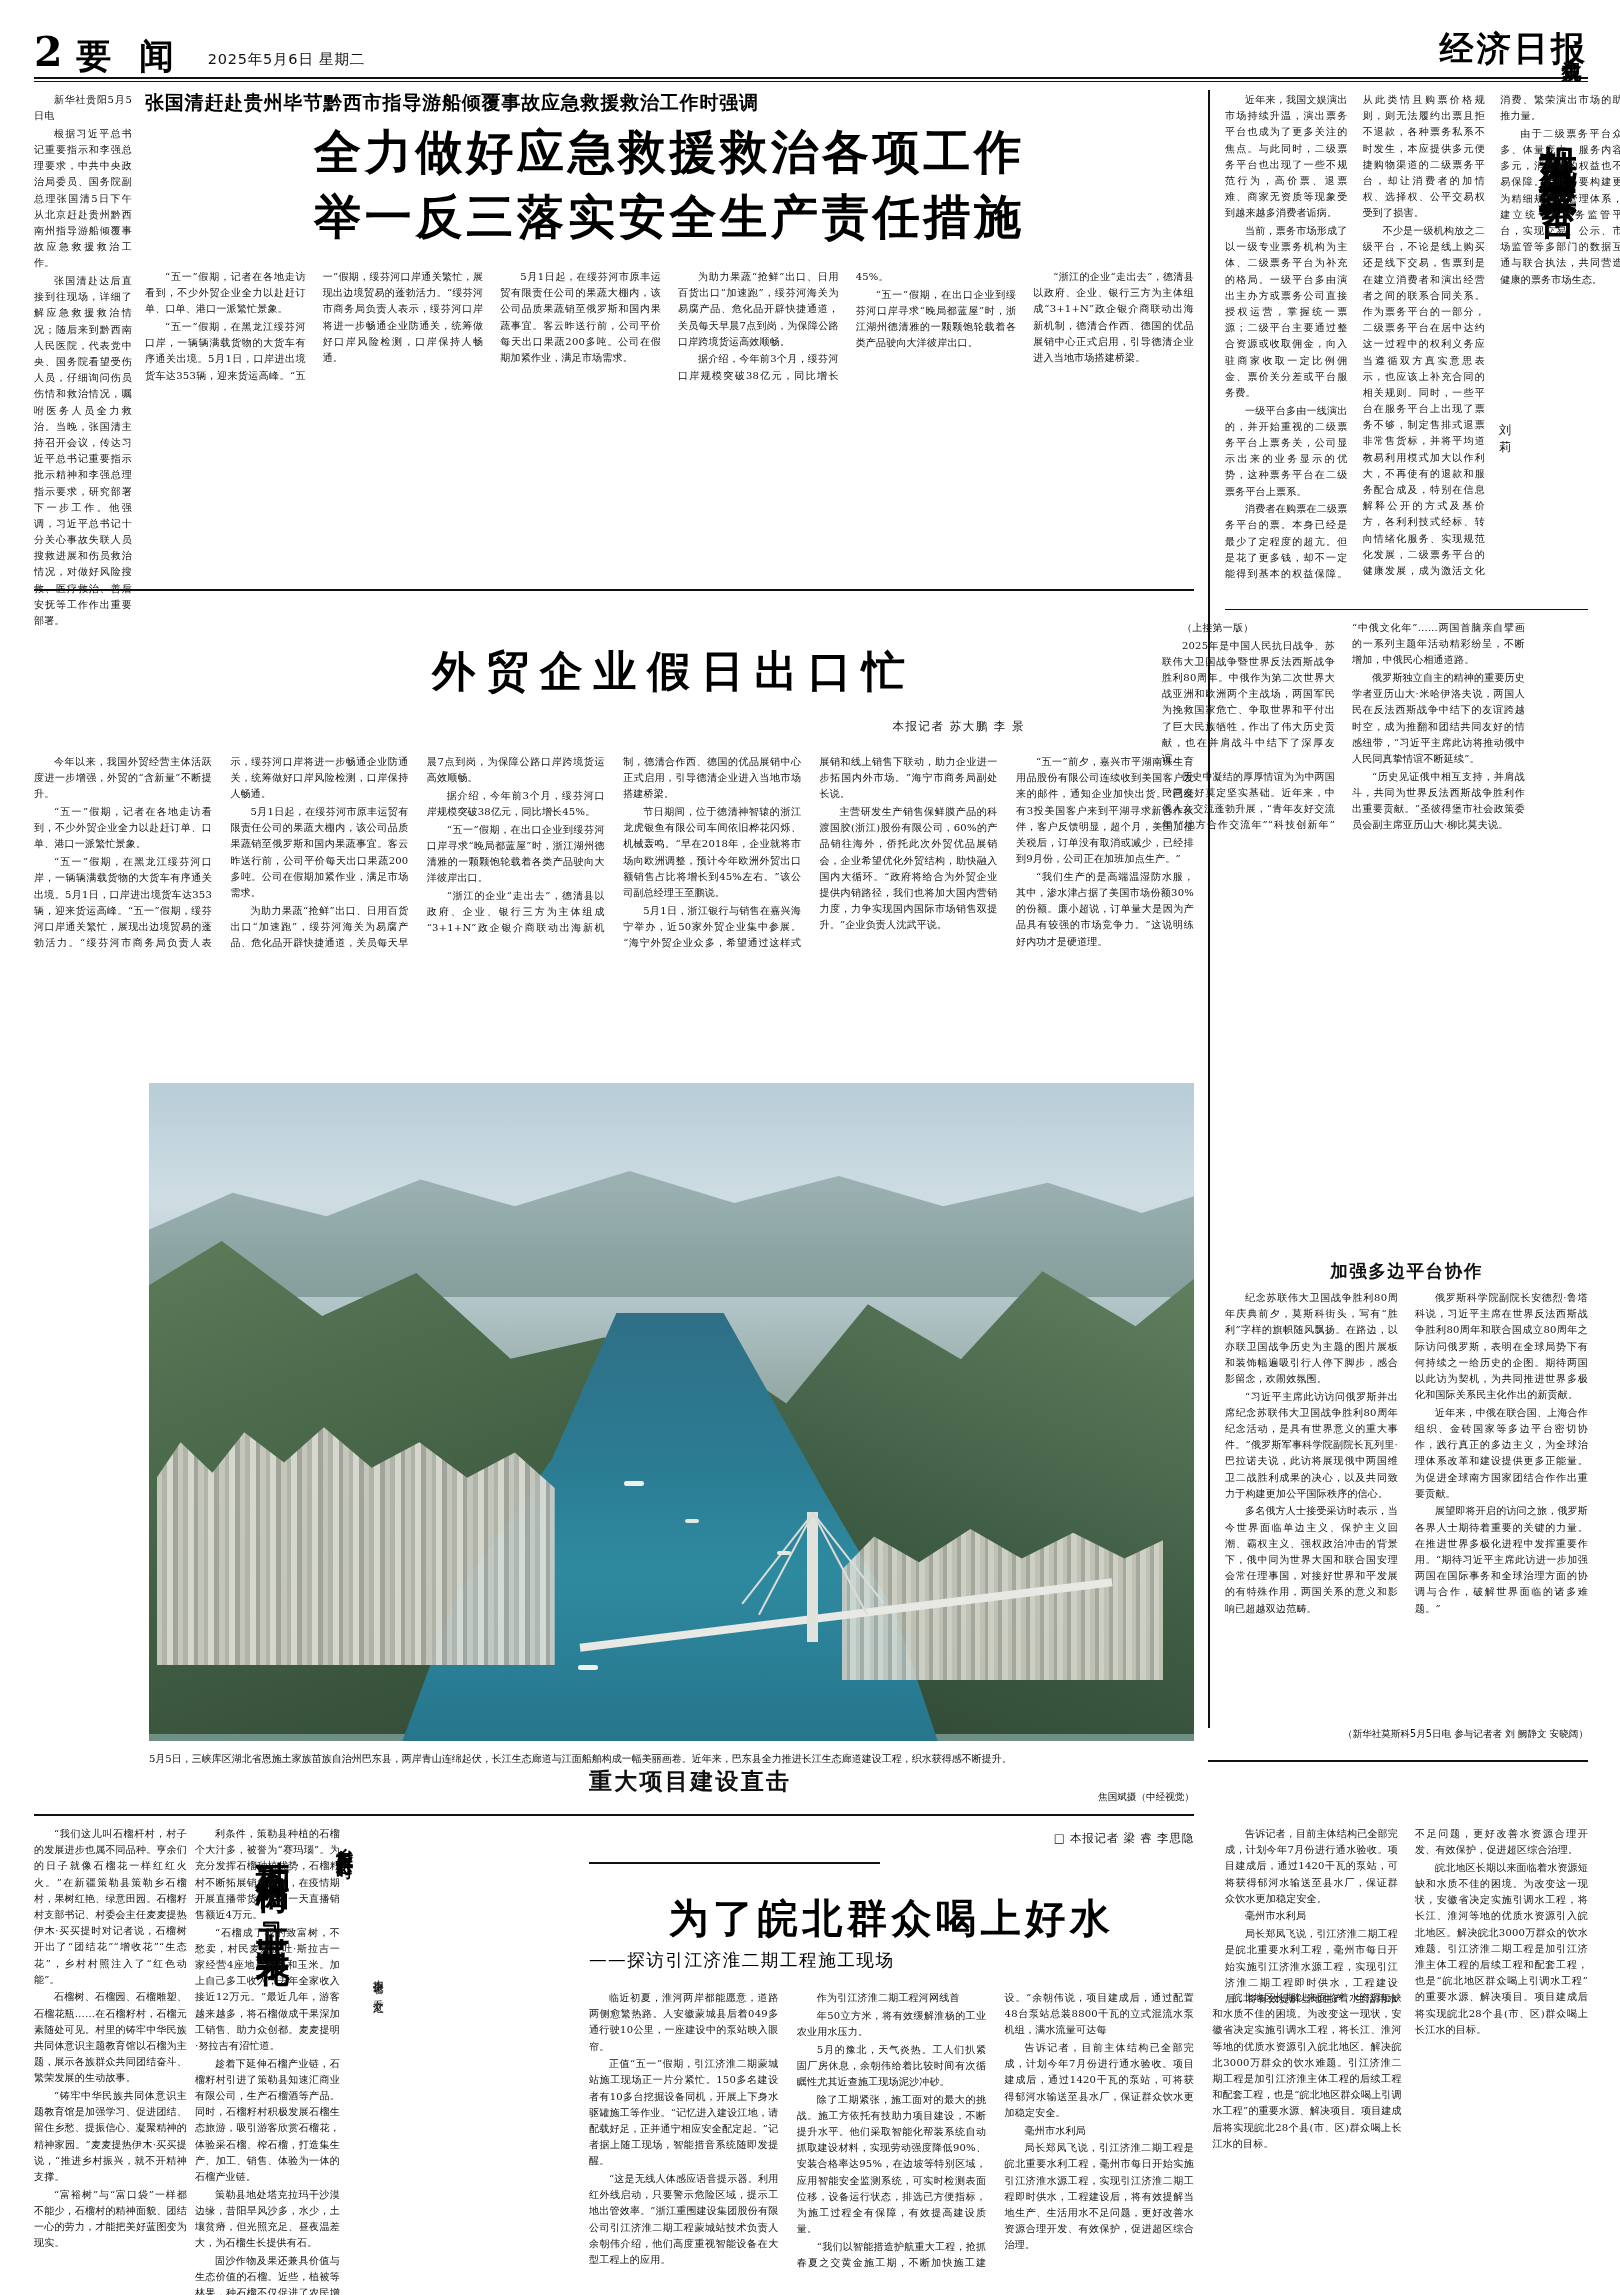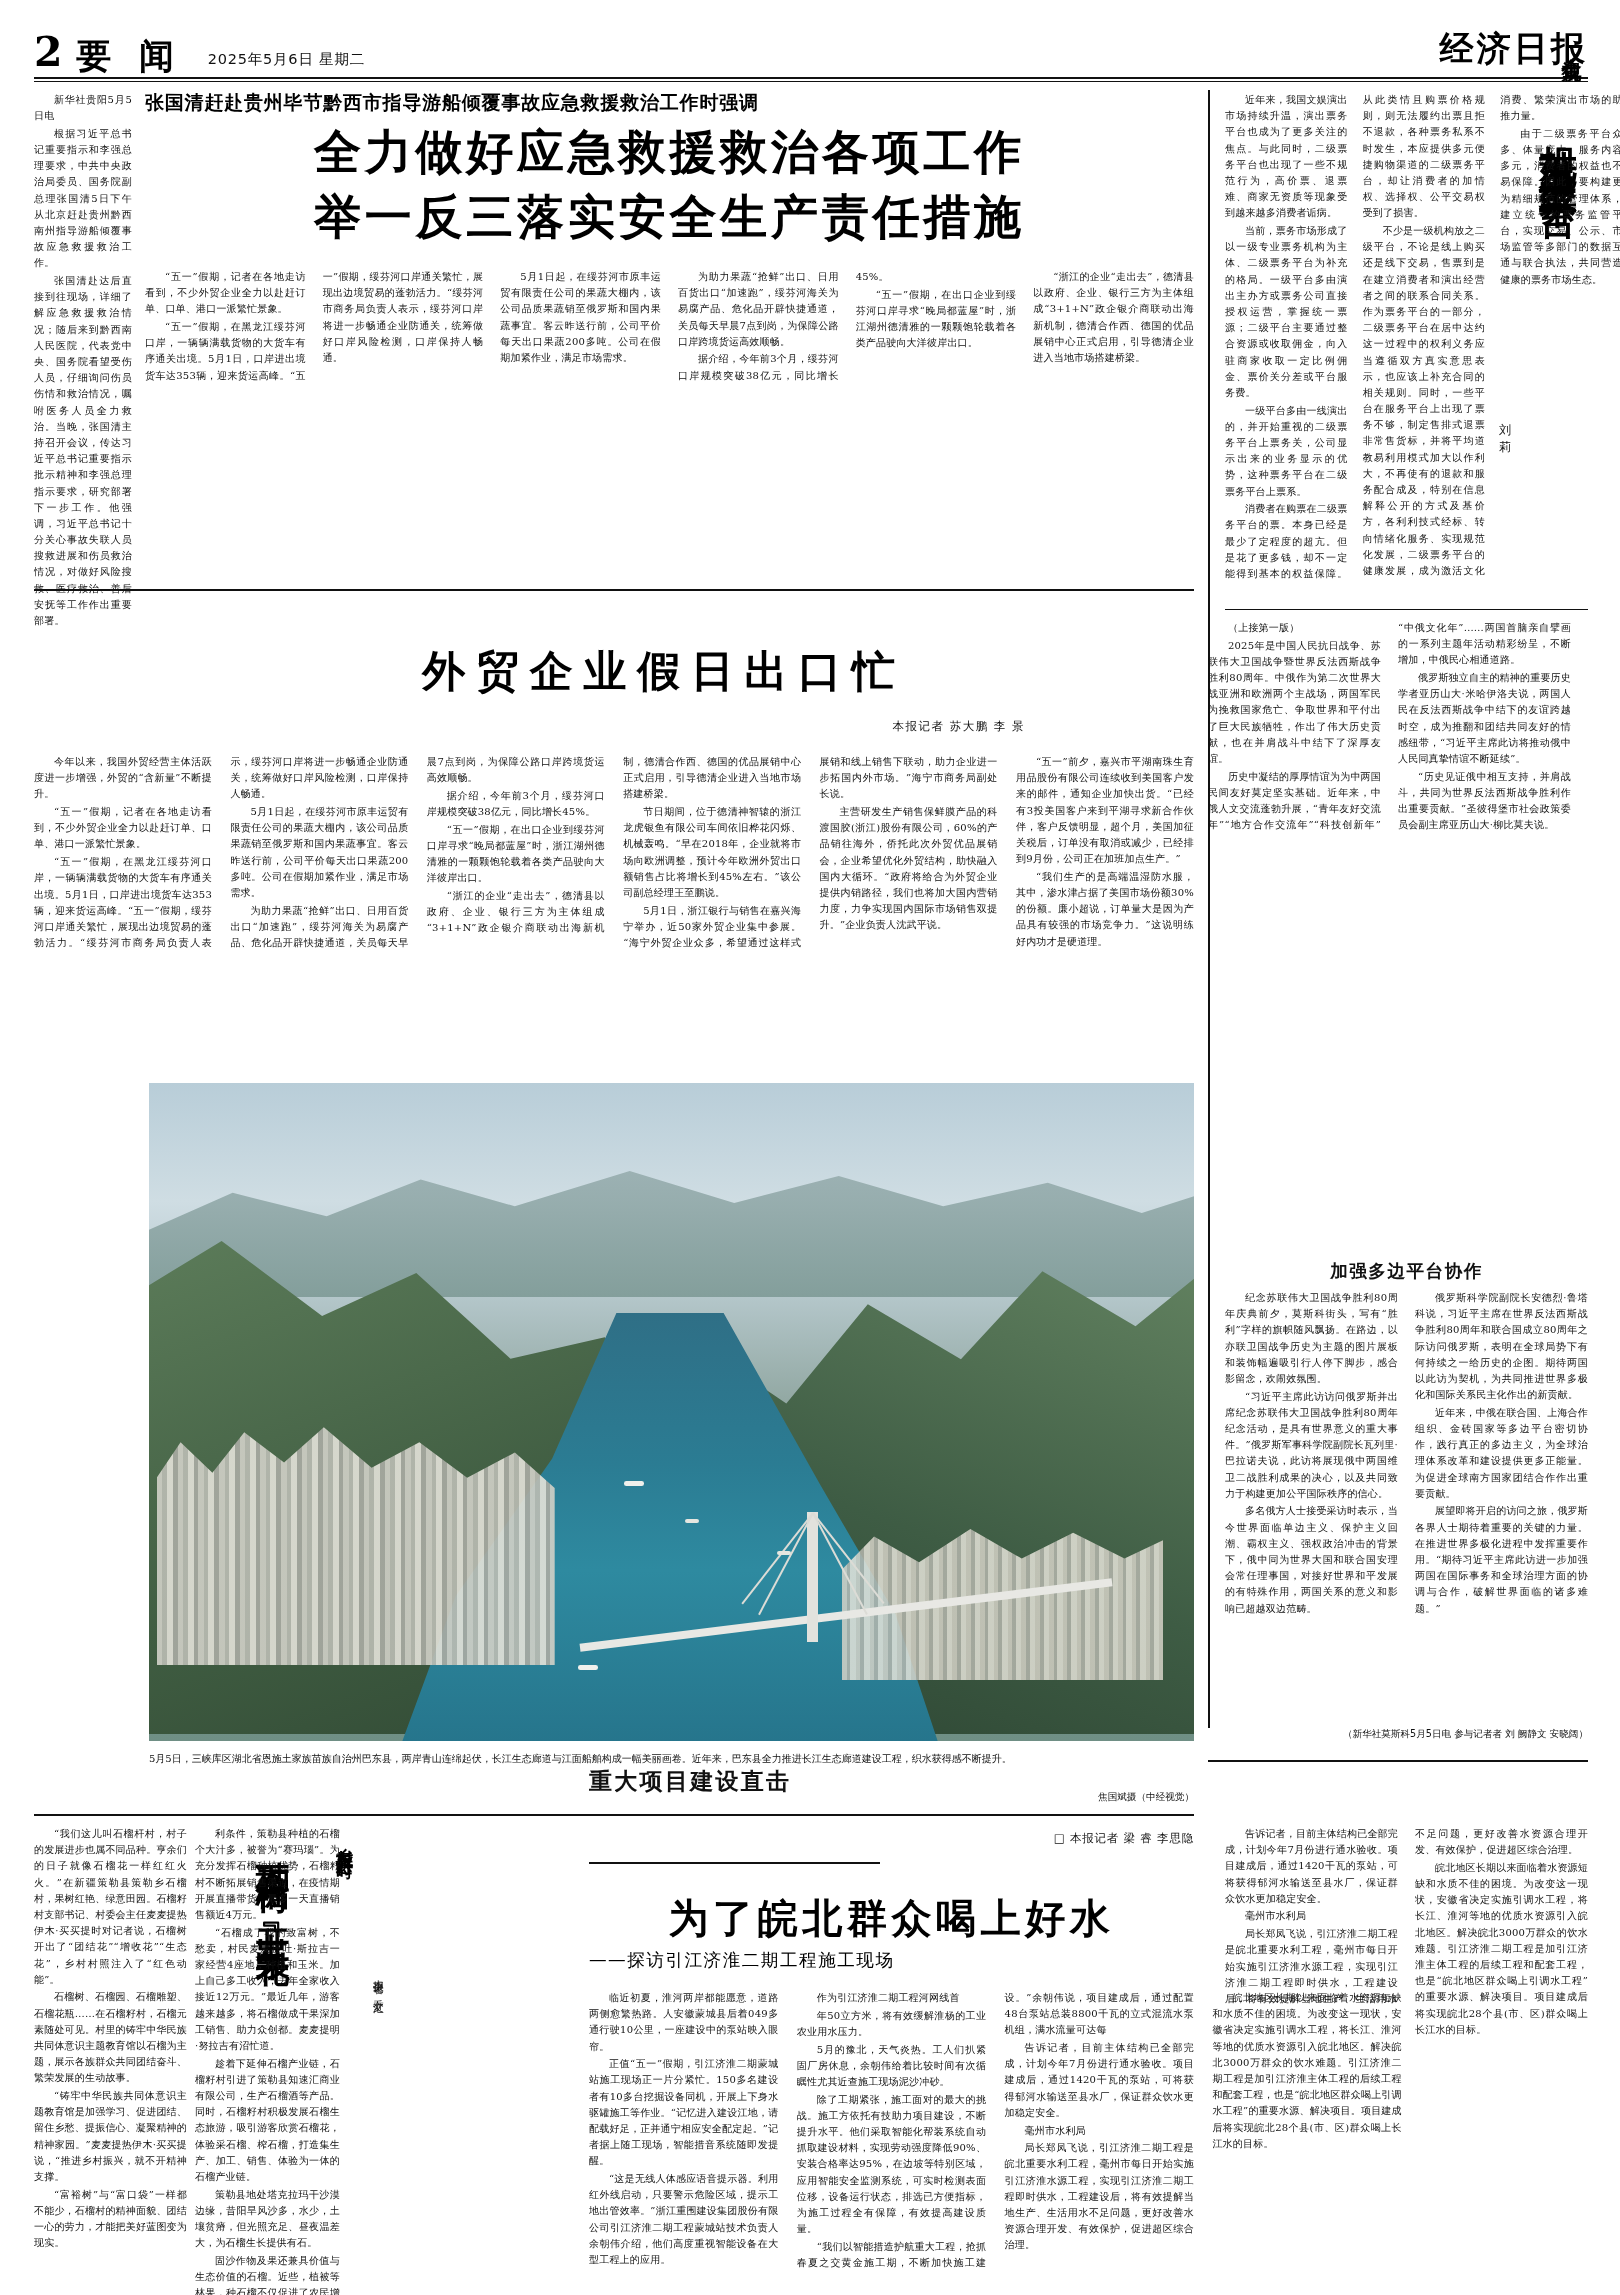--- a/index.html
+++ b/index.html
@@ -62,21 +62,21 @@
   }
   .lead-head{
     font-family:"DejaVu Serif",serif;font-weight:700;
     font-size:47px;text-align:center;letter-spacing:3.8px;line-height:1.22;margin-top:7.7px;color:#000;
   }
   #lead-body{
     position:absolute;left:145px;top:269px;width:1049px;height:299px;
     column-count:6;column-gap:17px;column-rule:0;
   }
   #trade-title{
-    position:absolute;left:312px;top:643px;width:704px;text-align:center;
+    position:absolute;left:322px;top:643px;width:704px;text-align:center;
     font-family:"DejaVu Serif",serif;font-weight:700;font-size:43px;letter-spacing:10.7px;color:#000;
   }
   #trade-byline{
     position:absolute;left:321px;top:719px;width:704px;text-align:right;
     font-family:"DejaVu Sans",sans-serif;font-size:11.5px;letter-spacing:1.5px;color:#111;
   }
   #trade-body{
     position:absolute;left:34px;top:754px;width:1160px;height:306px;
     column-count:6;column-gap:18.4px;
   }
@@ -163,21 +163,21 @@
     font-family:"DejaVu Serif",serif;font-weight:700;font-size:20px;letter-spacing:1.5px;color:#000;
     writing-mode:vertical-rl;text-orientation:upright;height:69px;
   }
   #rp-author{
     position:absolute;right:107px;top:413px;
     writing-mode:vertical-rl;text-orientation:upright;
     font-family:"DejaVu Sans",sans-serif;font-size:12.2px;letter-spacing:1.5px;height:54px;
   }
   #rp-body{position:absolute;left:1225px;top:92px;width:260px;height:498px;column-count:2;column-gap:15.3px;}
   #rp-rule2{position:absolute;left:1225px;top:609px;width:363px;height:0.8px;background:#111;}
-  #rp-cont{position:absolute;left:1208px;top:620px;width:363px;height:620px;column-count:2;column-gap:17px;}
+  #rp-cont{position:absolute;left:1162px;top:620px;width:363px;height:620px;column-count:2;column-gap:17px;}
   #rp-sub2{position:absolute;left:1225px;top:1259px;width:363px;text-align:center;
     font-family:"DejaVu Serif",serif;font-weight:700;font-size:17.6px;letter-spacing:1.5px;}
   #rp-body3{position:absolute;left:1225px;top:1290px;width:363px;height:429px;column-count:2;column-gap:17px;}
   #rp-sign{position:absolute;left:1225px;top:1728px;width:363px;text-align:right;
     font-family:"DejaVu Sans",sans-serif;font-size:9.6px;}
   #rp-rule3{position:absolute;left:1208px;top:1760px;width:380px;height:1.5px;background:#111;}
   #rp-bottom{position:absolute;left:1225px;top:1826px;width:363px;height:452px;column-count:2;column-gap:17px;}
 
   
   .hr-full{position:absolute;left:34px;width:1160px;height:1.5px;background:#111;}

